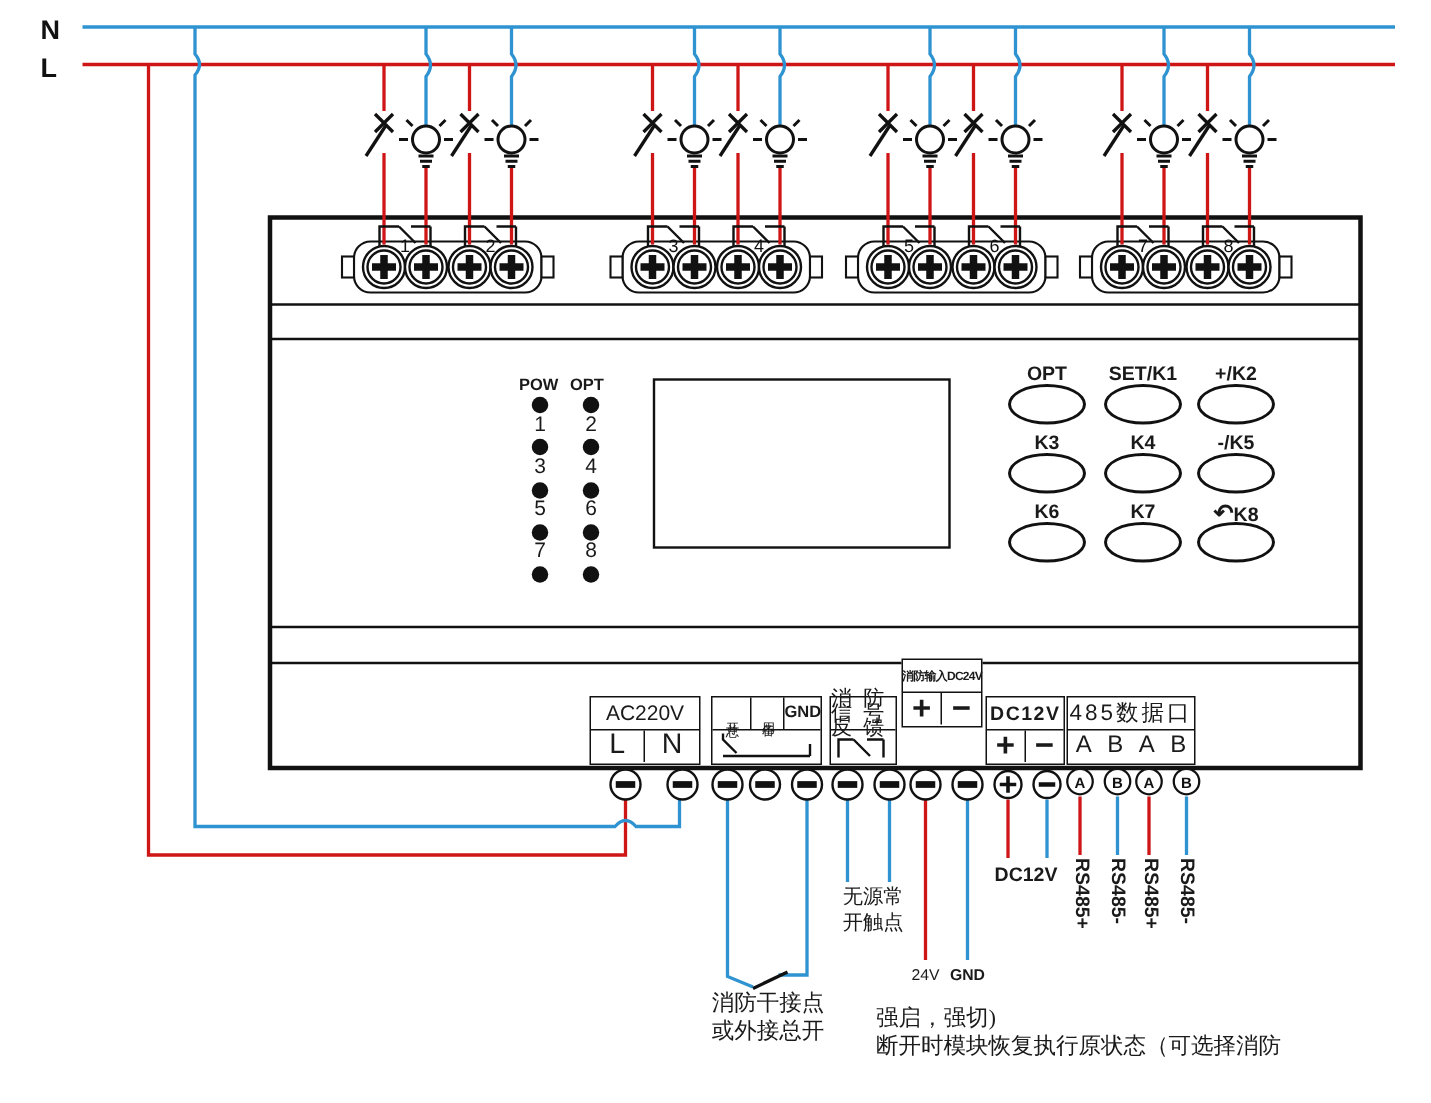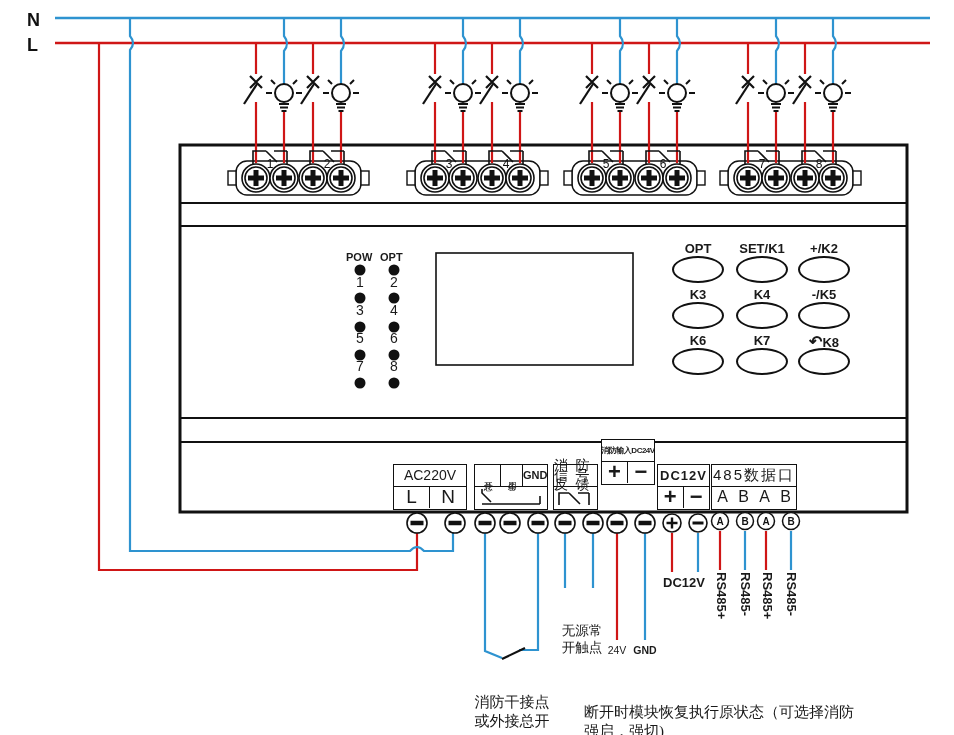--- a/index.html
+++ b/index.html
@@ -9,21 +9,21 @@
   .ctr{text-align:center;}
   .buslbl{font-size:18px;font-weight:bold;color:#111;}
   .ledlbl{font-size:11px;font-weight:bold;width:28px;text-align:left;}
   .lednum{font-size:14px;width:28px;text-align:center;}
   .title{font-size:22px;font-weight:500;letter-spacing:2px;white-space:nowrap;}
   .btnlbl{font-size:13px;font-weight:bold;width:80px;text-align:center;white-space:nowrap;}
   .btn{width:52px;height:27px;border:2.5px solid #111;border-radius:50%;background:#fff;box-sizing:border-box;}
   .sbox{background:#fff;border:1.6px solid #111;box-sizing:border-box;}
   .shead{border-bottom:1.6px solid #111;box-sizing:border-box;display:flex;align-items:center;justify-content:center;}
   .scell{box-sizing:border-box;display:flex;align-items:center;justify-content:center;}
-  .serif{font-family:"Liberation Serif",serif;margin-top:33px;}
+  .serif{font-family:"Liberation Serif",serif;}
   .rs485{font-size:13px;font-weight:bold;white-space:nowrap;transform-origin:0 0;transform:rotate(90deg);}
 </style>
 </head>
 <body>
 
 <div id="stage">
 
   <svg class="abs" style="left:0;top:0" width="954" height="735" viewBox="0 0 954 735">
     <defs>
       <g id="sw">
@@ -309,17 +309,17 @@
   <div class="abs ctr" style="left:602px;top:644px;width:30px;font-size:10.5px;font-weight:normal">24V</div>
   <div class="abs ctr" style="left:629px;top:644px;width:32px;font-size:10.5px;font-weight:bold">GND</div>
   <div class="abs ctr" style="left:660px;top:575px;width:48px;font-size:13px;font-weight:bold">DC12V</div>
 
   <div class="abs rs485" style="left:729px;top:572px">RS485+</div>
   <div class="abs rs485" style="left:753px;top:572px">RS485-</div>
   <div class="abs rs485" style="left:775px;top:572px">RS485+</div>
   <div class="abs rs485" style="left:799px;top:572px">RS485-</div>
 
   <div class="abs serif" style="left:584px;top:670px;width:340px;font-size:15px;line-height:19px">
+    <div>强启，强切)</div>
     <div>断开时模块恢复执行原状态（可选择消防</div>
-    <div>强启，强切)</div>
   </div>
 
 </div>
 
 </body></html>

